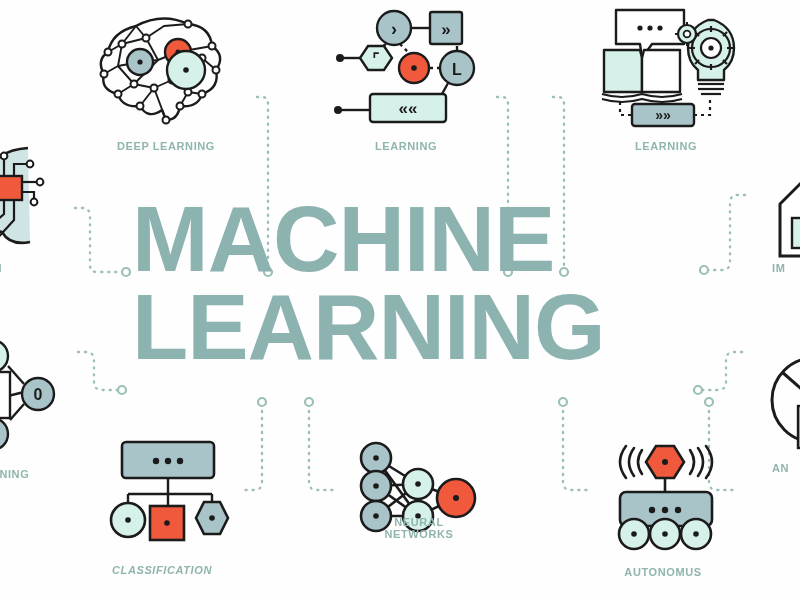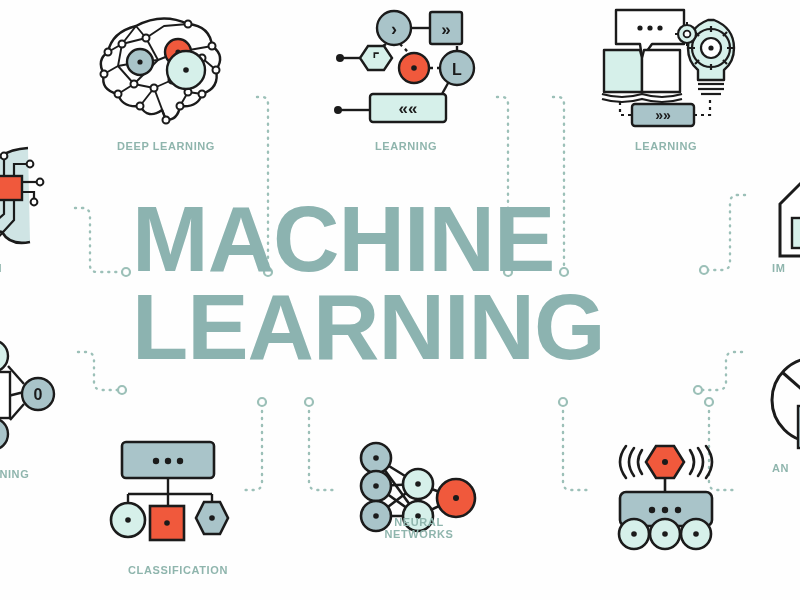--- a/index.html
+++ b/index.html
@@ -308,21 +308,21 @@
           <path d="M102,56 L102,64"></path>
       </g>
       <circle cx="18" cy="82" r="17" fill="#d6f0ea" stroke="#1b1b1b" stroke-width="2.6"></circle>
       <circle cx="18" cy="82" r="2.8" fill="#1b1b1b"></circle>
       <rect x="40" y="68" width="34" height="34" fill="#f0593c" stroke="#1b1b1b" stroke-width="2.6"></rect>
       <circle cx="57" cy="85" r="2.8" fill="#1b1b1b"></circle>
       <path d="M94,64 L110,64 L118,80 L110,96 L94,96 L86,80 Z" fill="#a9c4c9" stroke="#1b1b1b" stroke-width="2.6"></path>
       <circle cx="102" cy="80" r="2.8" fill="#1b1b1b"></circle>
     </svg>
   </div>
-  <div class="label" style="left:88px; top:564px; width:180px;">CLASSIFICATION</div>
+  <div class="label" style="left:72px; top:564px; width:180px;font-style:italic;">CLASSIFICATION</div>
 
   <div class="node" style="left:356px; top:440px;">
     <svg width="126" height="100" viewBox="0 0 126 100">
       <g fill="none" stroke="#1b1b1b" stroke-width="2.6">
         <path d="M20,18 L62,44"></path>
           <path d="M20,18 L62,76"></path>
         <path d="M20,46 L62,44"></path>
           <path d="M20,46 L62,76"></path>
         <path d="M20,76 L62,44"></path>
           <path d="M20,76 L62,76"></path>
@@ -374,19 +374,20 @@
         <circle cx="61" cy="94" r="15" fill="#d6f0ea"></circle>
         <circle cx="92" cy="94" r="15" fill="#d6f0ea"></circle>
       </g>
       <g fill="#1b1b1b">
         <circle cx="30" cy="94" r="2.8"></circle>
           <circle cx="61" cy="94" r="2.8"></circle>
           <circle cx="92" cy="94" r="2.8"></circle>
       </g>
     </svg>
   </div>
+  <div class="label" style="left:580px; top:566px; width:166px;">AUTONOMUS</div>
 
   <div class="title">
     <span>MACHINE</span>
     <span>LEARNING</span>
   </div>
 
 </div>
 
 </body></html>

